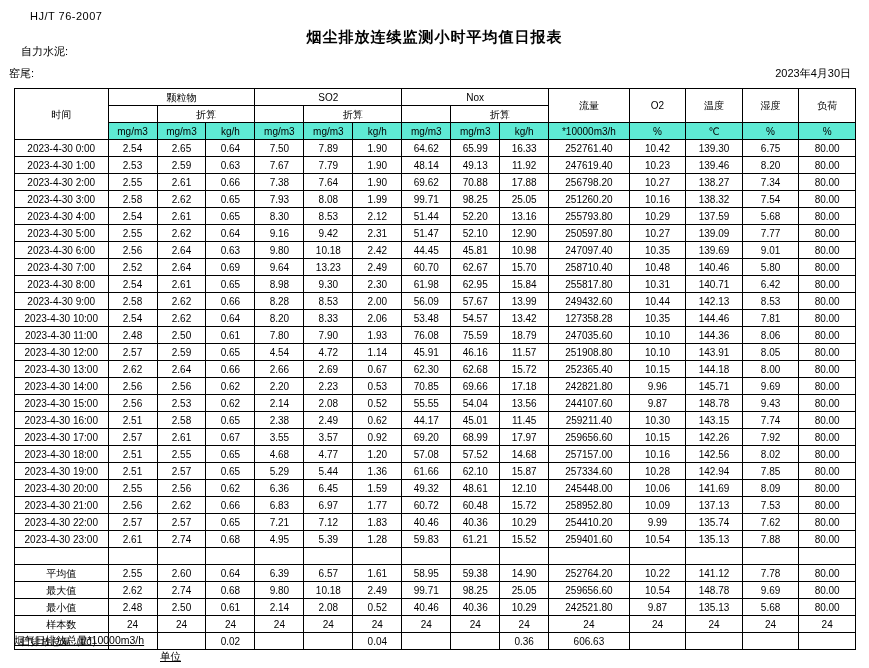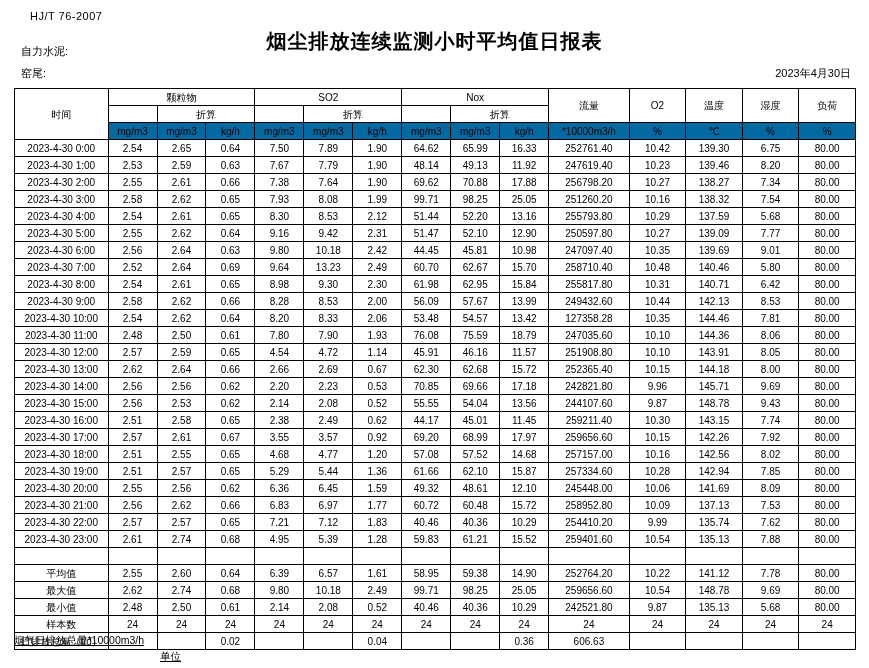--- a/index.html
+++ b/index.html
@@ -6,45 +6,45 @@
   body{
     width:869px;height:668px;
     background:#ffffff;
     font-family:"Liberation Sans","DejaVu Sans",sans-serif;
     font-size:11px;
     color:#000;
     overflow:hidden;
   }
   .page{position:relative;width:869px;height:668px;}
   .std-code{position:absolute;left:14px;top:10px;font-size:11px;letter-spacing:0.5px;padding-left:16px;}
-  .doc-title{position:absolute;left:0;top:28px;width:869px;text-align:center;font-size:20px;font-weight:bold;letter-spacing:1px;}
+  .doc-title{position:absolute;left:0;top:28px;width:869px;text-align:center;font-size:15px;font-weight:bold;letter-spacing:1px;}
   .label-line{position:absolute;font-size:11px;margin-left:7px;}
   .l1{left:14px;top:44px;}
-  .l2{left:14px;top:66px;}
+  .l2{left:2px;top:66px;}
   .report-date{position:absolute;right:18px;top:66px;font-size:11px;}
 
   table.main{
     position:absolute;left:14px;top:88px;
     border-collapse:collapse;
     width:842px;
     table-layout:fixed;
   }
   table.main td,table.main th{
     border:1px solid #000;
     font-size:10px;
     font-weight:normal;
     text-align:center;
     vertical-align:middle;
     height:16px;
     padding:0;
     line-height:15px;
     white-space:nowrap;
   }
   .hdr-group{height:17px;}
-  .row-head{background:#0369a1;}
+  .row-head{background:#5eead4;}
   .col-time{width:86px;}
   .col-n{width:45px;}
   .col-flow{width:74px;}
   .col-o2{width:52px;}
   .col-temp{width:52px;}
   .col-hum{width:52px;}
   .col-load{width:52px;}
   .spacer-row td{height:9px;border-left:1px solid #000;border-right:1px solid #000;border-top:1px solid #000;border-bottom:1px solid #000;}
   .footer-line{position:absolute;font-size:10.5px;text-decoration:underline;}
   .f1{left:14px;top:634px;}

